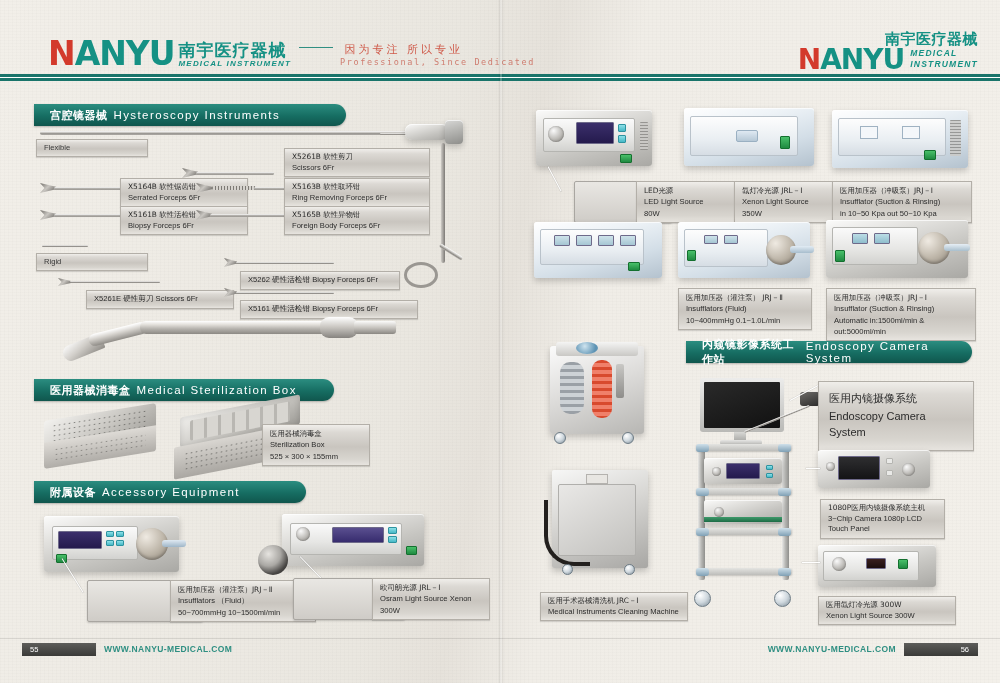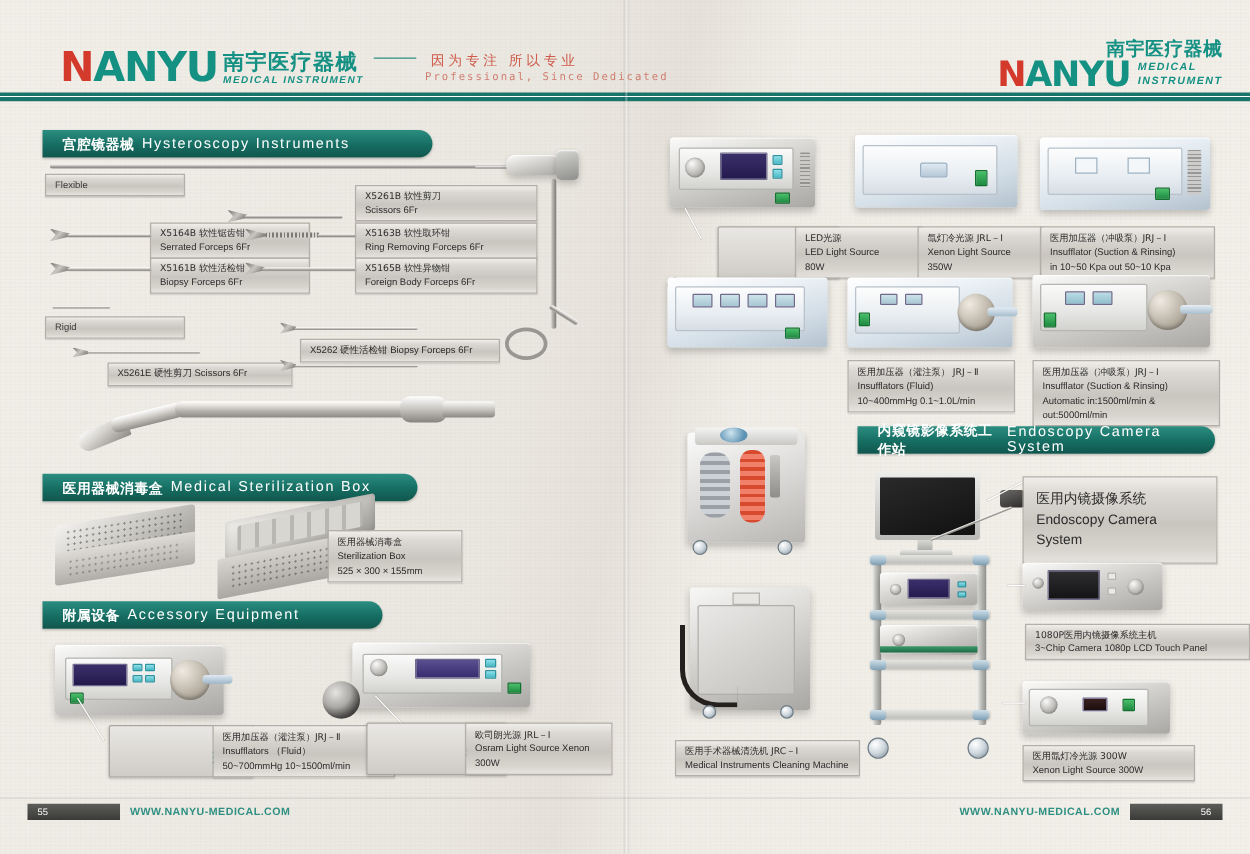--- a/index.html
+++ b/index.html
@@ -289,20 +289,23 @@
   </div>
 
   <div class="jaw" style="left:224px; top:258px; width:13px; height:9px;"></div>
   <div class="shaft thin" style="left:236px; top:262px; width:98px;"></div>
   <div class="plaque" style="left:240px; top:271px; width:160px;">
     <div>X5262 硬性活检钳 Biopsy Forceps 6Fr</div>
   </div>
 
   <div class="jaw" style="left:224px; top:288px; width:13px; height:9px;"></div>
   <div class="shaft thin" style="left:236px; top:292px; width:98px;"></div>
+  <div class="plaque" style="left:240px; top:300px; width:178px;">
+    <div>X5161 硬性活检钳 Biopsy Forceps 6Fr</div>
+  </div>
 
   <div style="position:absolute; left:62px; top:312px; width:330px; height:46px;">
     <div style="position:absolute; left:0; top:28px; width:42px; height:16px; border-radius:12px 2px 2px 12px;
                 background:linear-gradient(160deg,#fefefe,#d2cfca 45%,#8e8b86); transform:rotate(-22deg);"></div>
     <div style="position:absolute; left:26px; top:16px; width:60px; height:12px; border-radius:8px;
                 background:linear-gradient(180deg,#ffffff,#d5d2cd 42%,#908d88); transform:rotate(-14deg);"></div>
     <div style="position:absolute; left:78px; top:9px; width:200px; height:13px; border-radius:6px;
                 background:linear-gradient(180deg,#ffffff 0%,#e2dfda 28%,#b3b0ab 62%,#8c8984 100%);"></div>
     <div style="position:absolute; left:258px; top:5px; width:38px; height:21px; border-radius:9px;
                 background:linear-gradient(180deg,#ffffff,#cdcac5 45%,#86837f);"></div>
@@ -593,21 +596,21 @@
 
   <div class="device" style="left:818px; top:450px; width:112px; height:38px;">
     <div class="dev-body metal-grey"></div>
     <div class="lcd" style="left:20px; top:6px; width:42px; height:24px; background:linear-gradient(180deg,#2e2e30,#141416);"></div>
     <div class="knob" style="left:8px; top:12px; width:9px; height:9px;"></div>
     <div class="btn-cyan" style="left:68px; top:8px; width:7px; height:6px; background:#e9e9e7; border-color:#b5b5b1;"></div>
     <div class="btn-cyan" style="left:68px; top:20px; width:7px; height:6px; background:#e9e9e7; border-color:#b5b5b1;"></div>
     <div class="knob" style="left:84px; top:13px; width:13px; height:13px;"></div>
   </div>
   <div class="leader" style="left:806px; top:468px; width:14px;"></div>
-  <div class="plaque" style="left:820px; top:499px; width:180px;">
+  <div class="plaque" style="left:820px; top:499px; width:125px;">
     <div class="cn">1080P医用内镜摄像系统主机</div>
     <div>3~Chip Camera 1080p LCD Touch Panel</div>
   </div>
 
   <div class="device" style="left:818px; top:545px; width:118px; height:42px;">
     <div class="dev-body metal-grey"></div>
     <div class="face face-grey" style="left:5px; top:6px; width:96px; height:30px;"></div>
     <div class="knob" style="left:14px; top:12px; width:14px; height:14px;"></div>
     <div class="lcd" style="left:48px; top:13px; width:20px; height:11px; background:linear-gradient(180deg,#3a2020,#1c0e0e);"></div>
     <div class="btn-grn" style="left:80px; top:14px; width:10px; height:10px;"></div>

